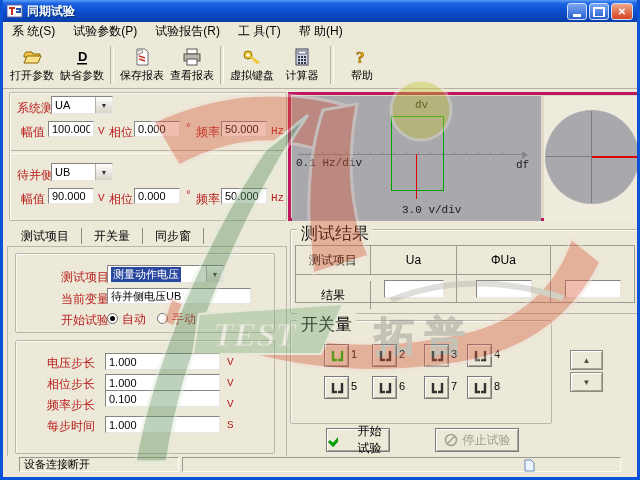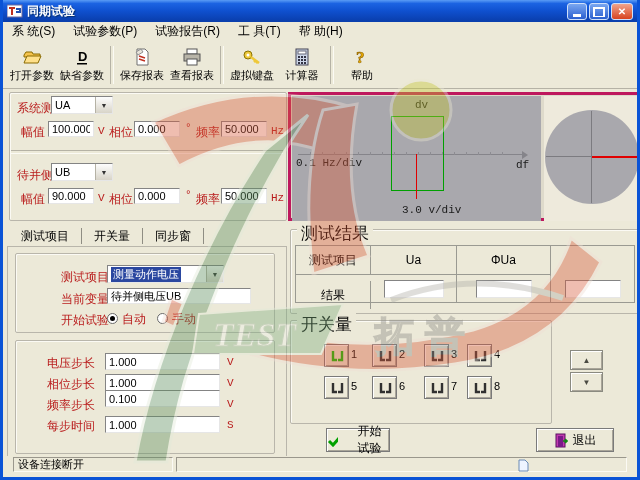--- a/index.html
+++ b/index.html
@@ -72,21 +72,21 @@
   .rrow1{top:0;height:29px;border-bottom:1px solid #9a9a92;}
   .rrow2{top:29px;height:28px;}
   
   .swbtn{position:absolute;width:23px;height:21px;background:#ece9d8;border:1px solid #7a7a7a;
     box-shadow:inset 1px 1px 0 #fff, inset -1px -1px 0 #a9a599;display:flex;align-items:center;justify-content:center;}
   .swnum{position:absolute;font-size:11px;}
   .spin{position:absolute;width:31px;height:18px;background:#ece9d8;border:1px solid #8a8a80;
     box-shadow:inset 1px 1px 0 #fff, inset -1px -1px 0 #a9a599;display:flex;align-items:center;justify-content:center;
     font-size:8px;color:#4a4a42;}
   
-  .statusbar{position:absolute;left:0;right:0;top:456px;height:18px;background:#ece9d8;display:flex;gap:3px;padding:1px 10px;box-sizing:border-box;}
+  .statusbar{position:absolute;left:0;right:0;top:456px;height:18px;background:#ece9d8;display:flex;gap:3px;padding:1px 16px;box-sizing:border-box;}
   .spanel{border:1px solid;border-color:#9a978c #fbfaf4 #fbfaf4 #9a978c;height:15px;font-size:11px;
     display:flex;align-items:center;padding:0 4px;box-sizing:border-box;position:relative;}
   .watermark{position:absolute;left:0;top:0;pointer-events:none;z-index:60;}
 </style>
 </head>
 <body>
 
 <div class="win">
 
   <div class="titlebar">
@@ -366,27 +366,26 @@
   <div class="spin" style="left:567px;top:372px;">
       <span>▼</span>
     </div>
 
   <div class="btn3d" style="left:323px;top:428px;width:64px;height:24px;gap:20px;">
     <svg width="16" height="13">
         <path d="M2 7 l4 4 l8 -9" stroke="#00a000" stroke-width="3" fill="none"></path>
       </svg>
     <span>开始试验</span>
   </div>
-  <div class="btn3d" style="left:533px;top:428px;width:78px;height:24px;">
-    <svg width="14" height="15">
-      <rect x="2" y="1" width="9" height="13" fill="#c23bb0" stroke="#5a1060"></rect>
-      <rect x="4" y="3" width="5" height="11" fill="#7a1a88"></rect>
-      <path d="M9 8 h4 M11 6 l2 2 -2 2" stroke="#108a10" stroke-width="1.6" fill="none"></path>
-    </svg>
-    <span>退出</span>
+  <div class="btn3d disabled" style="left:432px;top:428px;width:84px;height:24px;">
+    <svg width="14" height="14">
+        <circle cx="7" cy="7" r="5.5" stroke="#a5a295" stroke-width="1.6" fill="none"></circle>
+        <path d="M3.2 10.8 L10.8 3.2" stroke="#a5a295" stroke-width="1.6"></path>
+      </svg>
+    <span>停止试验</span>
   </div>
 
   <div class="statusbar">
     <div class="spanel" style="width:160px;">
       <span>设备连接断开</span>
     </div>
     <div class="spanel" style="flex:1;">
       <svg width="12" height="13" style="position:absolute;left:340px;top:1px;">
         <path d="M2 1 h6 l3 3 v8 H2z" fill="#eef4ff" stroke="#6a8ab5"></path>
       </svg>

